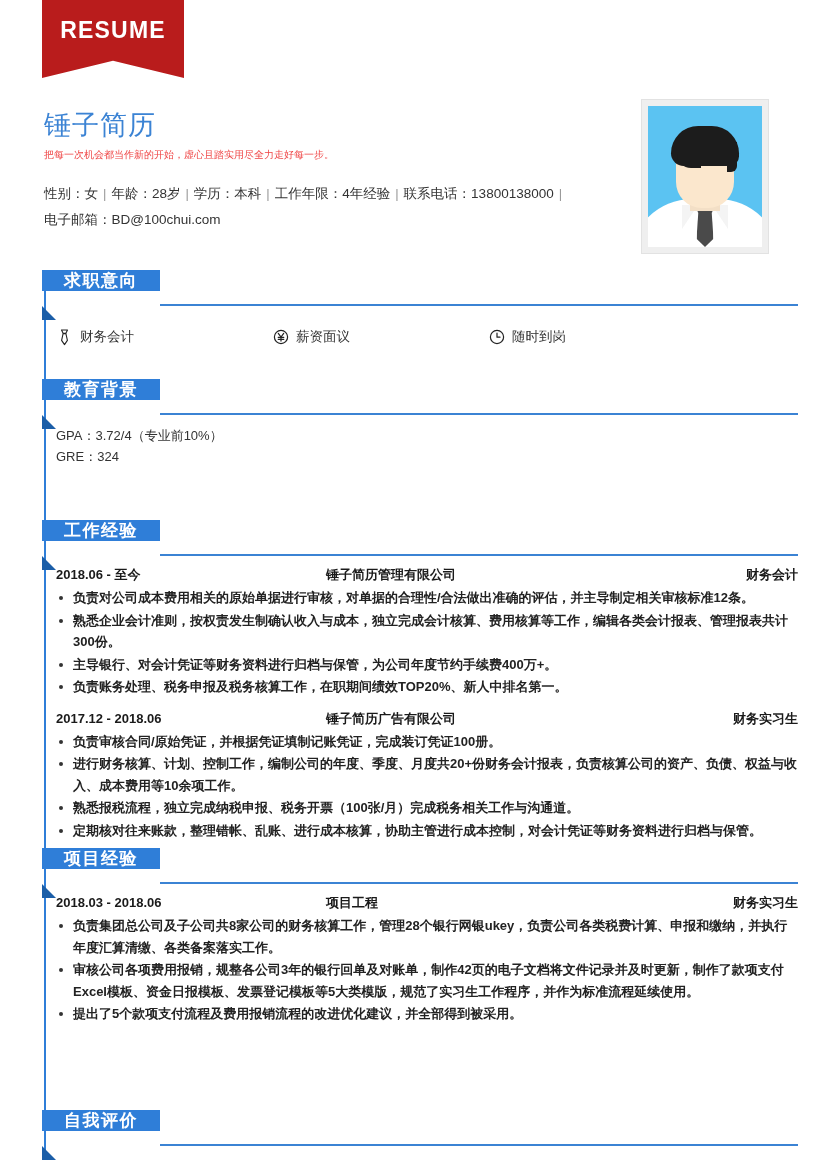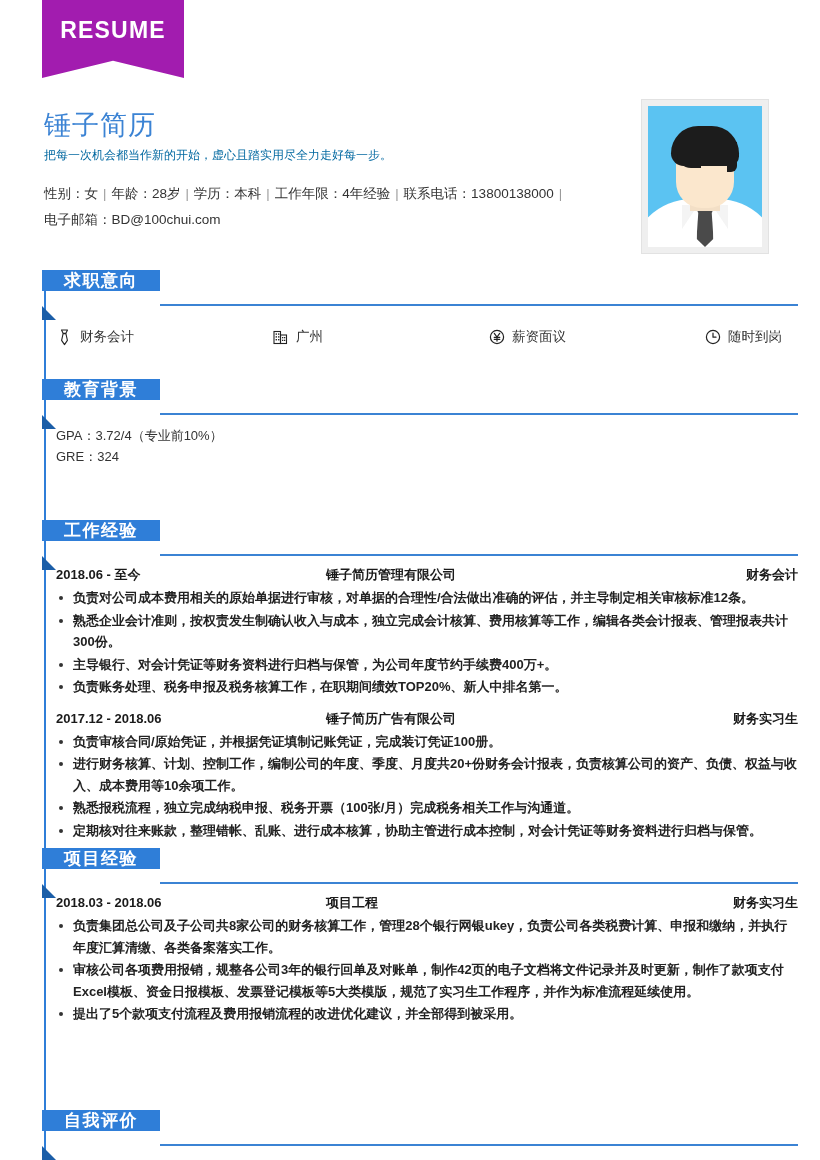--- a/index.html
+++ b/index.html
@@ -20,21 +20,21 @@
     overflow: hidden;
   }
 
   
   .ribbon {
     position: absolute;
     left: 42px;
     top: 0;
     width: 142px;
     height: 78px;
-    background: #a21caf;
+    background: #b91c1c;
     -webkit-clip-path: polygon(0 0, 100% 0, 100% 100%, 50% 78%, 0 100%);
     clip-path: polygon(0 0, 100% 0, 100% 100%, 50% 78%, 0 100%);
     display: flex;
     align-items: flex-start;
     justify-content: center;
   }
   .ribbon-text {
     color: #ffffff;
     font-size: 23px;
     font-weight: bold;
@@ -50,22 +50,22 @@
     width: 590px;
   }
   .full-name {
     color: #3b83d4;
     font-size: 27px;
     font-weight: normal;
     line-height: 34px;
     letter-spacing: 1px;
   }
   .tagline {
-    color: #0369a1;
-    font-size: 12px;
+    color: #ef4444;
+    font-size: 10px;
     line-height: 20px;
     margin-top: 3px;
   }
   .facts {
     margin-top: 16px;
     color: #333333;
     font-size: 13.5px;
     line-height: 26px;
   }
   .facts .sep {
@@ -368,39 +368,20 @@
         <div class="intent-item it1">
           <span class="ico">
             <svg width="15" height="17" viewBox="0 0 15 17">
               <path d="M4.5 1 h6 l-1.6 3.2 h-2.8 z" fill="none" stroke="#222" stroke-width="1.1" stroke-linejoin="round"></path>
               <path d="M6.1 4.6 L4.6 11.4 L7.5 15.6 L10.4 11.4 L8.9 4.6 z" fill="none" stroke="#222" stroke-width="1.1" stroke-linejoin="round"></path>
             </svg>
           </span>
           <span>财务会计</span>
         </div>
 
-        <div class="intent-item it2">
-          <span class="ico">
-            <svg width="16" height="16" viewBox="0 0 16 16">
-              <rect x="1" y="2.5" width="6.5" height="12" fill="none" stroke="#222" stroke-width="1.1"></rect>
-              <rect x="7.5" y="6" width="6" height="8.5" fill="none" stroke="#222" stroke-width="1.1"></rect>
-              <rect x="2.6" y="4.4" width="1.4" height="1.4" fill="#222"></rect>
-              <rect x="5" y="4.4" width="1.4" height="1.4" fill="#222"></rect>
-              <rect x="2.6" y="7.2" width="1.4" height="1.4" fill="#222"></rect>
-              <rect x="5" y="7.2" width="1.4" height="1.4" fill="#222"></rect>
-              <rect x="2.6" y="10" width="1.4" height="1.4" fill="#222"></rect>
-              <rect x="5" y="10" width="1.4" height="1.4" fill="#222"></rect>
-              <rect x="9" y="8" width="1.3" height="1.3" fill="#222"></rect>
-              <rect x="11" y="8" width="1.3" height="1.3" fill="#222"></rect>
-              <rect x="9" y="10.7" width="1.3" height="1.3" fill="#222"></rect>
-              <rect x="11" y="10.7" width="1.3" height="1.3" fill="#222"></rect>
-            </svg>
-          </span>
-          <span>广州</span>
-        </div>
 
         <div class="intent-item it3">
           <span class="ico">
             <svg width="16" height="16" viewBox="0 0 16 16">
               <circle cx="8" cy="8" r="6.6" fill="none" stroke="#222" stroke-width="1.2"></circle>
               <path d="M5.3 4.4 L8 8.1 L10.7 4.4" fill="none" stroke="#222" stroke-width="1.2" stroke-linecap="round"></path>
               <path d="M5.2 8.3 h5.6 M5.2 10.3 h5.6 M8 8.1 v4" fill="none" stroke="#222" stroke-width="1.2" stroke-linecap="round"></path>
             </svg>
           </span>
           <span>薪资面议</span>

